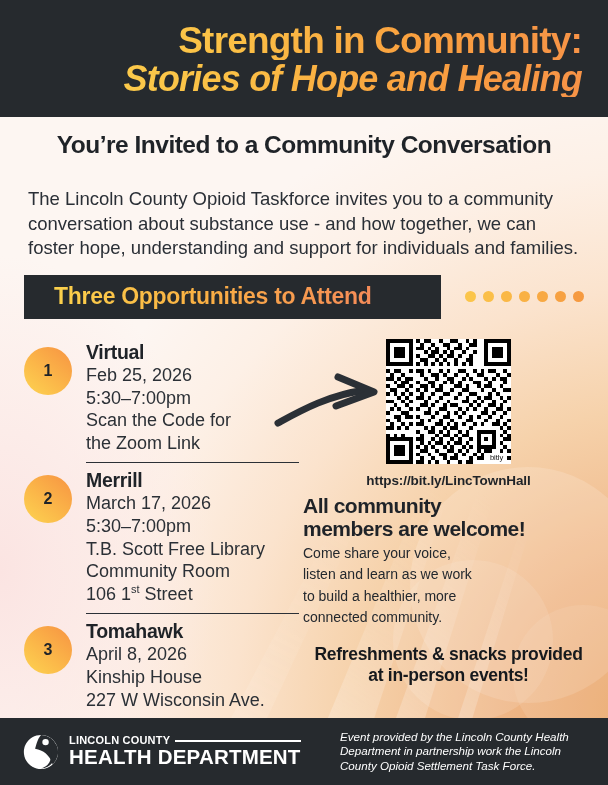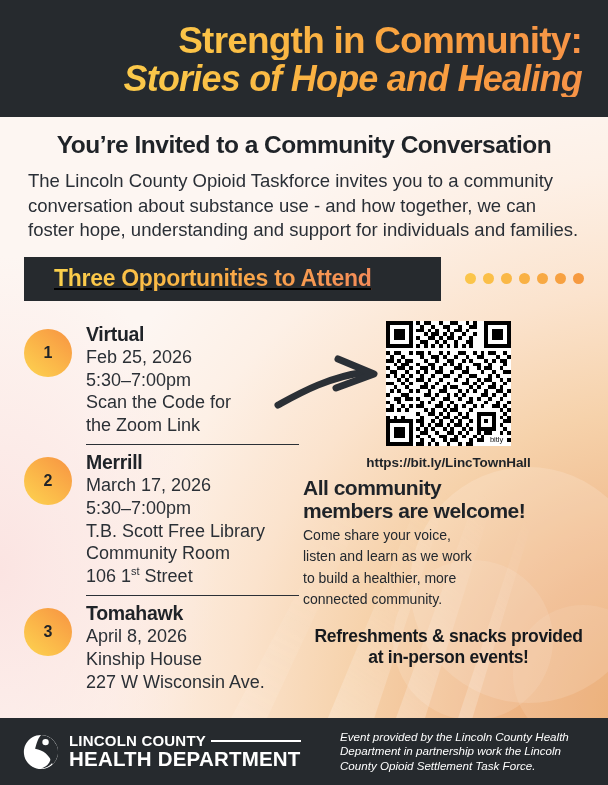--- a/index.html
+++ b/index.html
@@ -48,25 +48,25 @@
   .title-line2 { font-size:36px; font-style:italic; margin-top:0; }
 
   
   .invite-wrap { position:relative; padding:14px 24px 6px; }
   .invite-head {
     font-size:24.5px; font-weight:bold; color:#1f2328;
     letter-spacing:-0.5px; text-align:center;
   }
   .invite-body {
     font-size:18.5px; color:#2a2f36; line-height:1.33;
-    margin-top:10px; padding:0 4px;
-  }
-
-  
-  .opps-row { position:relative; display:flex; align-items:center; margin-top:14px; height:44px;text-decoration:underline; }
+    margin-top:28px; padding:0 4px;
+  }
+
+  
+  .opps-row { position:relative; display:flex; align-items:center; margin-top:14px; height:44px; }
   .opps-banner {
     background:#262a2e; height:44px; width:418px;
     display:flex; align-items:center; padding-left:30px;
   }
   .opps-banner .lbl {
     font-size:23px; font-weight:bold; letter-spacing:-0.3px;
     background:linear-gradient(90deg,#fbd14c 0%,#fab143 45%,#f58b58 100%);
     -webkit-background-clip:text; background-clip:text; color:transparent;
   }
   .dots { display:flex; gap:7px; margin-left:24px; }
@@ -115,21 +115,21 @@
 
   
   .footer {
     position:absolute; left:0; bottom:0; width:608px; height:67px;
     background:#262a2e; display:flex; align-items:center; padding:0 22px;
   }
   .logo-wrap { display:flex; align-items:center; }
   .logo-mark { width:38px; height:38px; margin-right:9px; flex:0 0 auto; }
   .logo-txt { color:#ffffff; line-height:1.02; }
   .logo-l1 {
-    font-size:15px; font-weight:bold; letter-spacing:0.2px;
+    font-size:11px; font-weight:bold; letter-spacing:0.2px;
     display:flex; align-items:center; white-space:nowrap;text-align:right;
   }
   .logo-l1 .rule { flex:1; height:2px; background:#fff; margin-left:5px; min-width:58px; }
   .logo-l2 { font-size:20.5px; font-weight:bold; letter-spacing:0.2px; margin-top:1px; }
   .footer-note {
     color:#ffffff; font-size:11.6px; font-style:italic;
     line-height:1.22; margin-left:auto; width:246px;
   }
 </style>
 </head>

